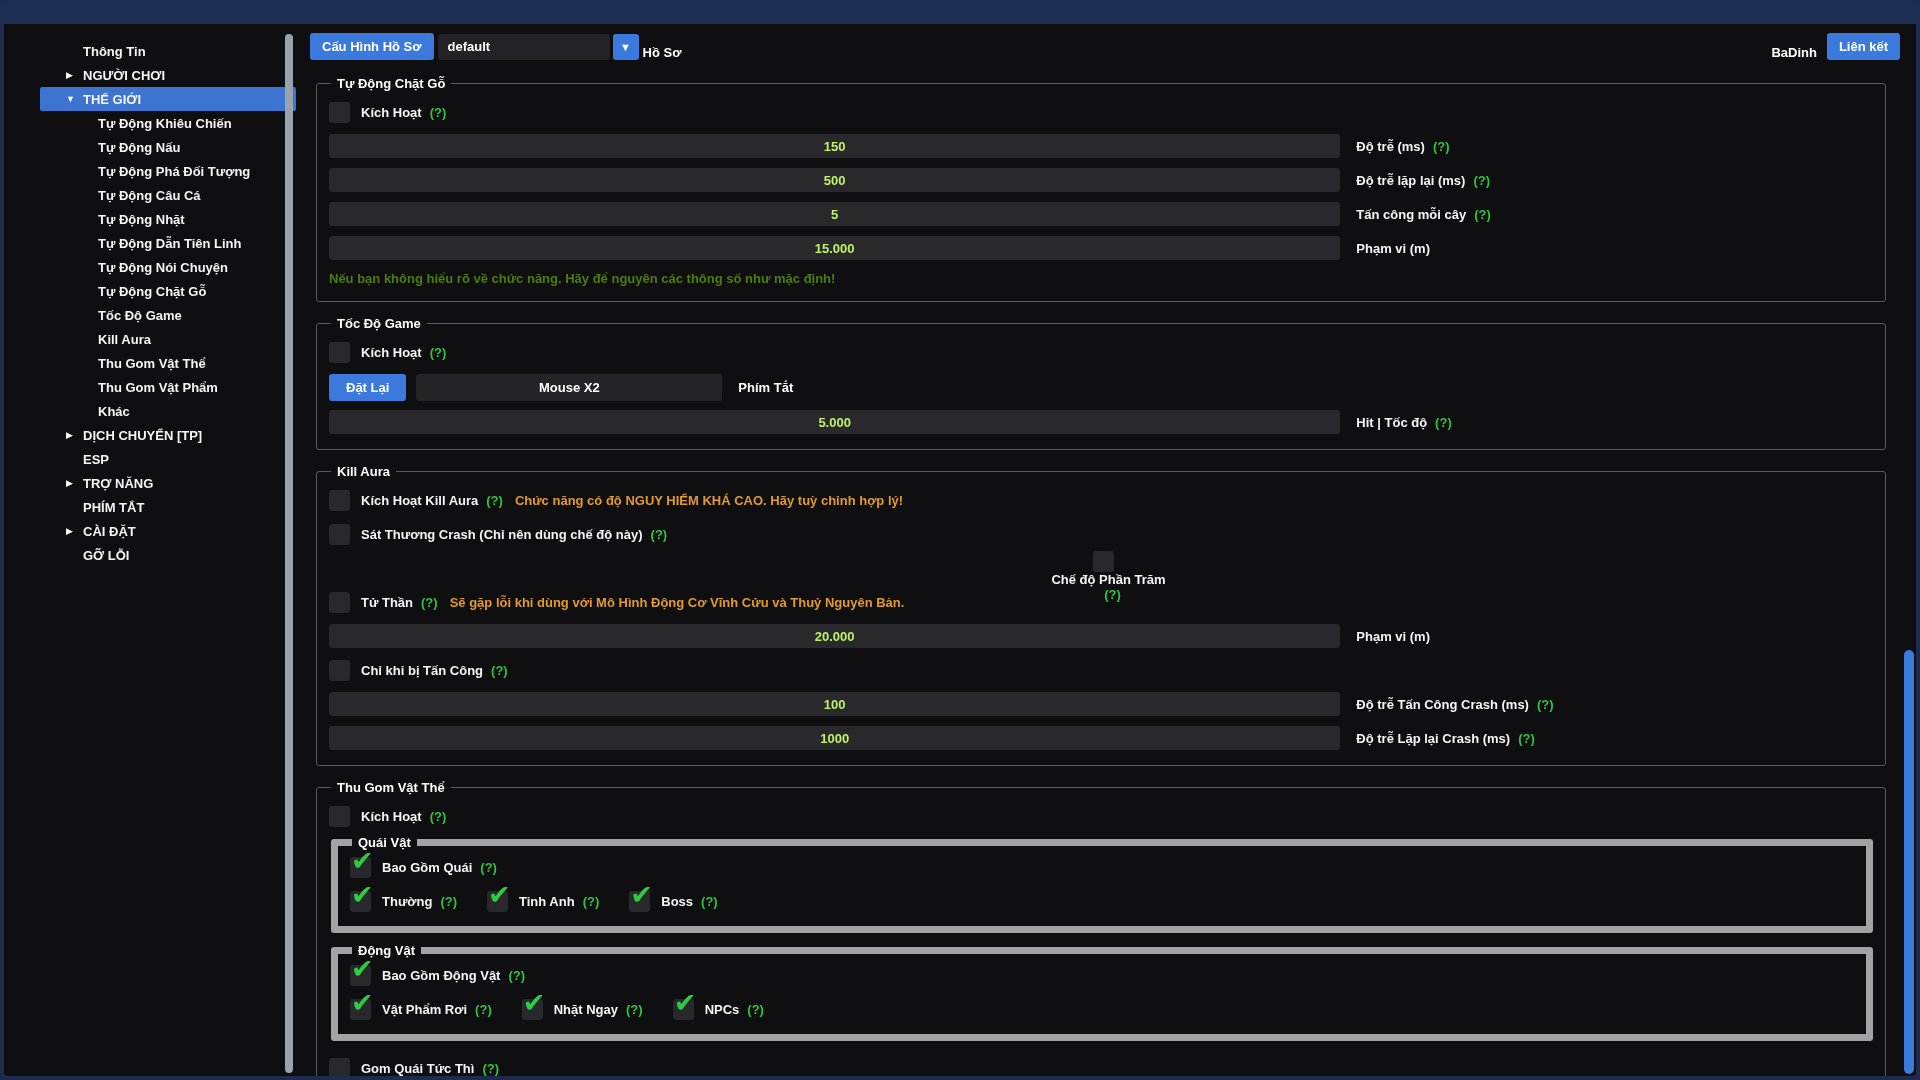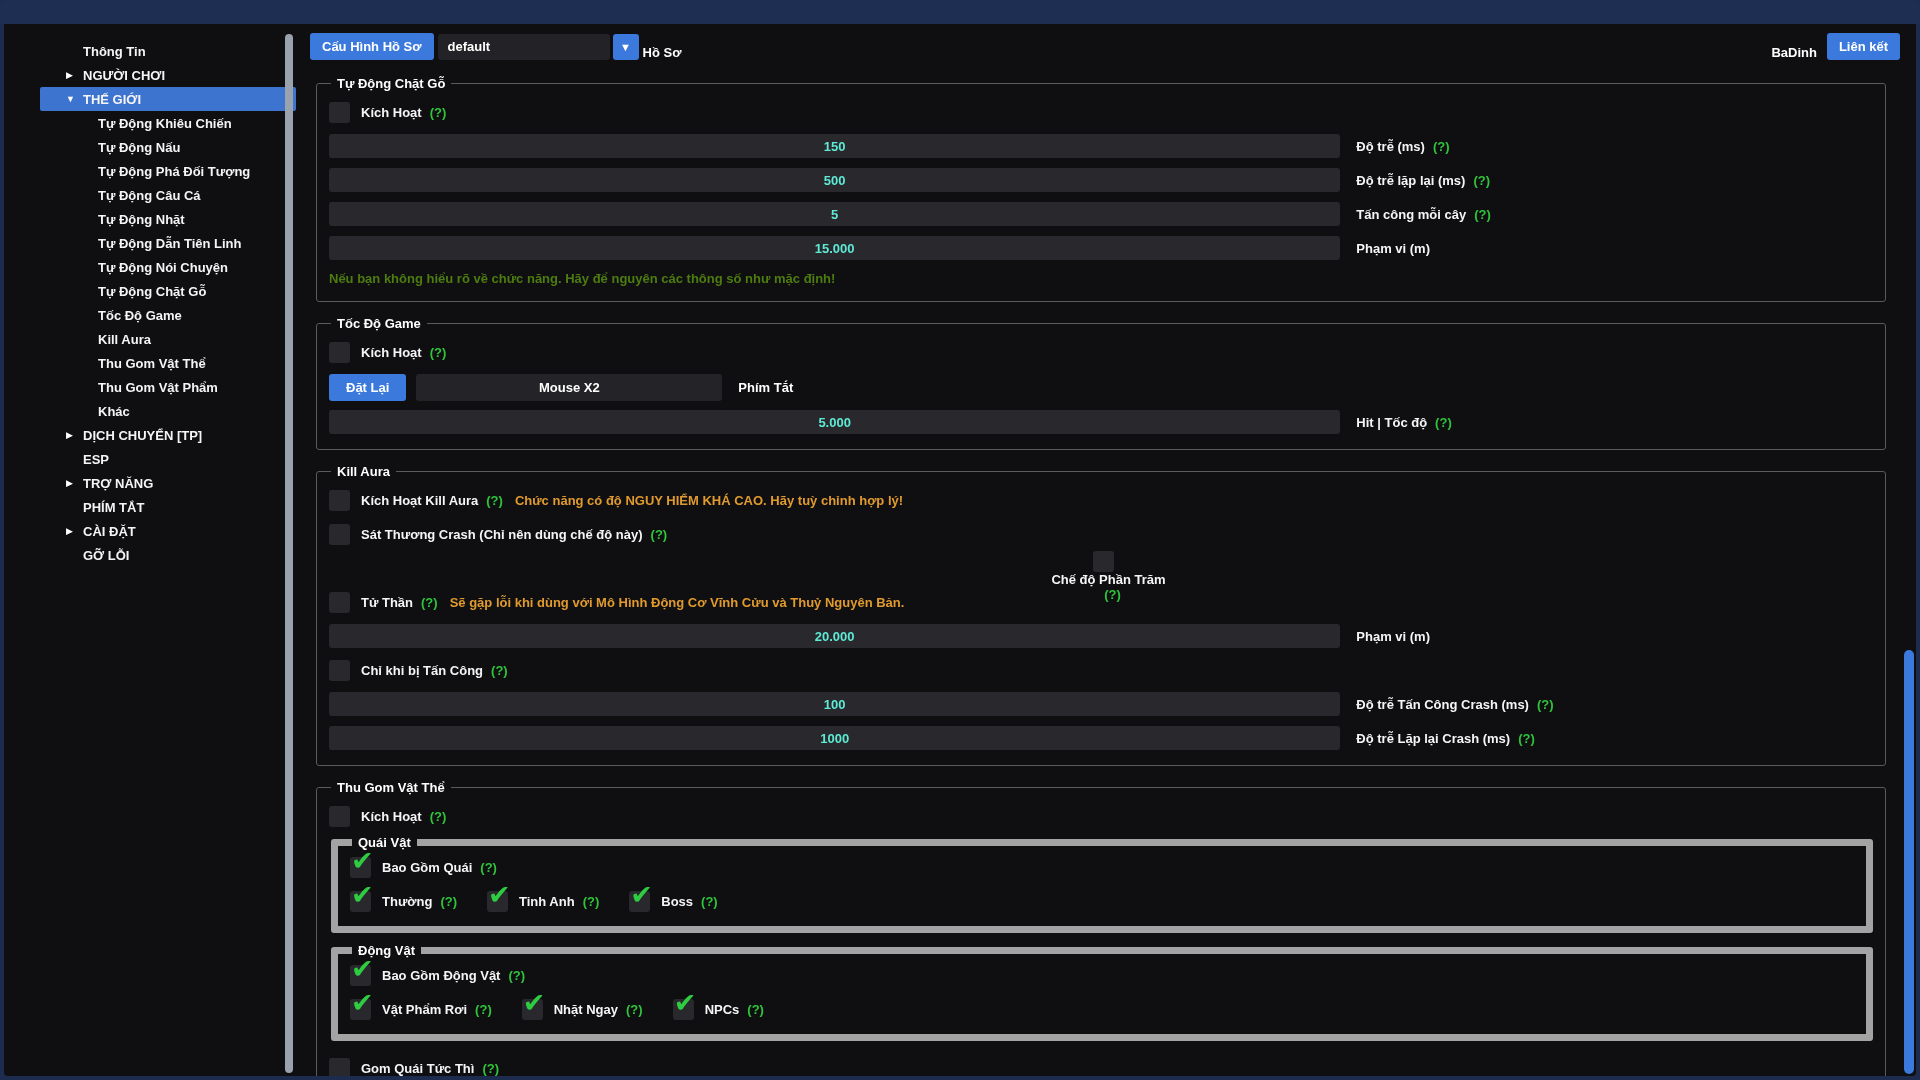--- a/index.html
+++ b/index.html
@@ -91,21 +91,21 @@
   .cb-label { color: #f5f5f5; font-size: 13px; font-weight: bold; white-space: nowrap; }
   .help { color: #2fc53a; font-size: 13px; font-weight: bold; margin-left: 8px; cursor: pointer; }
   .inline-note { color: #e09a2e; font-size: 13px; font-weight: bold; margin-left: 12px; white-space: nowrap; }
   .row-note { color: #4d7c0f; font-size: 13px; font-weight: bold; height: 26px; display: flex; align-items: center; }
 
   .slider-track {
     width: 65.5%; height: 24px; background: #29292d; border-radius: 3px;
     display: flex; align-items: center; justify-content: center;
     cursor: pointer; flex: 0 0 auto;
   }
-  .slider-value { color: #5eead4; font-size: 13px; font-weight: bold; }
+  .slider-value { color: #bef264; font-size: 13px; font-weight: bold; }
   .slider-label { display: flex; align-items: center; margin-left: 16px; }
 
   .btn-reset { background: #3c79dd; padding: 6px 17px; }
   .btn-bind { background: #242428; width: 306px; padding: 6px 0; text-align: center; }
   .hotkey-label { color: #ffffff; font-size: 13px; font-weight: bold; margin-left: 6px; }
 
   .inline-group { display: inline-flex; align-items: center; margin-right: 30px; }
 
   .scrollbar-thumb {
     position: absolute; right: 2px; top: 626px; bottom: 2px; width: 10px;

